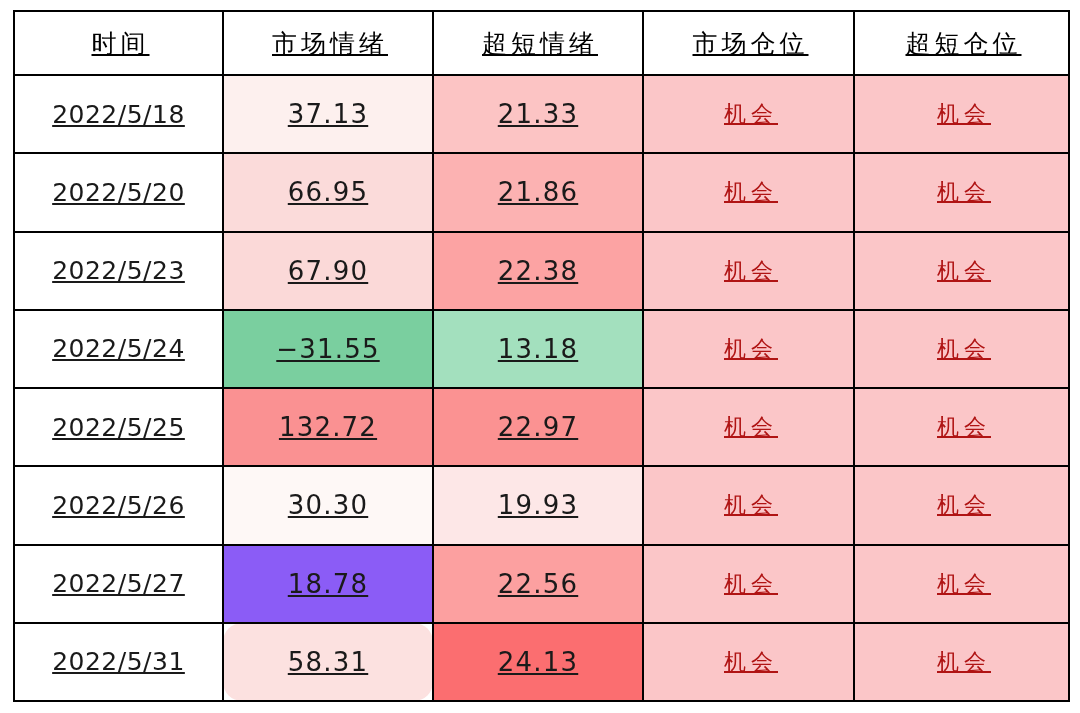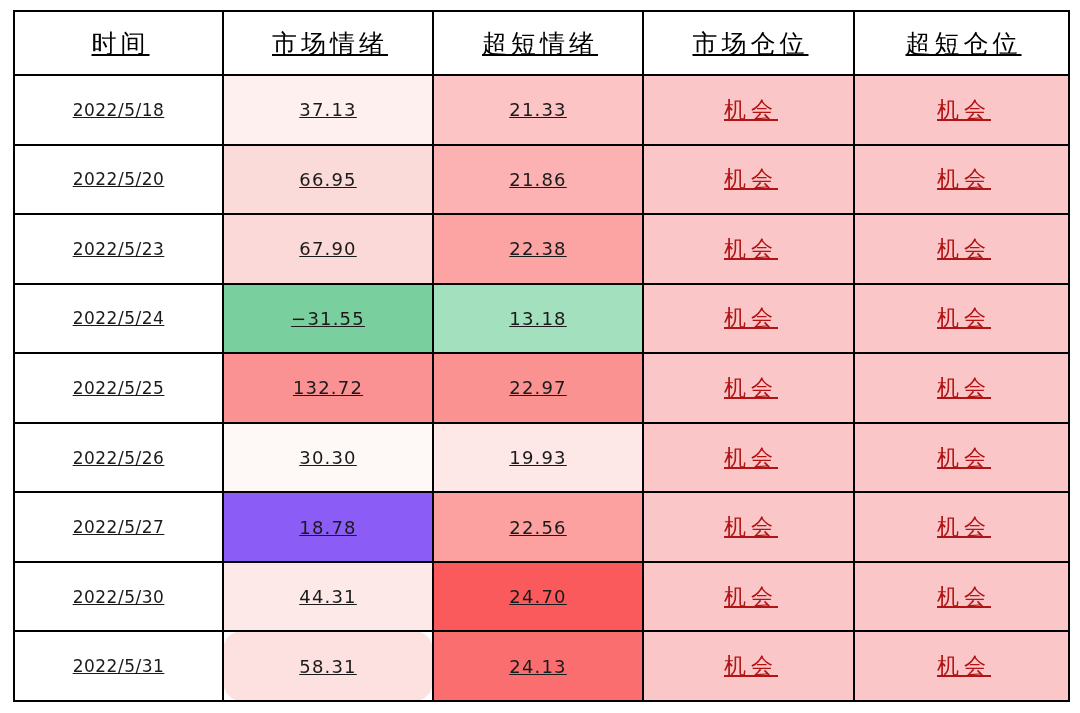--- a/index.html
+++ b/index.html
@@ -49,27 +49,27 @@
     font-family: "DejaVu Serif", "Liberation Serif", serif;
     font-size: 25px;
     letter-spacing: 4px;
     color: #000000;
     text-indent: 4px;
   }
   tbody tr { height: 63px; }
 
   td.date {
     background: #ffffff;
-    font-size: 17px;
+    font-size: 25px;
     color: #1a1a1a;
     letter-spacing: 0.5px;
     font-family: "DejaVu Sans", "Liberation Sans", sans-serif;
   }
   td.num {
-    font-size: 18px;
+    font-size: 26px;
     color: #1a1a1a;
     letter-spacing: 1.2px;
     font-family: "DejaVu Sans", "Liberation Sans", sans-serif;
   }
   td.pos {
     font-size: 22px;
     color: #b01414;
     letter-spacing: 5px;
     text-indent: 5px;
     font-family: "DejaVu Serif", "Liberation Serif", serif;
@@ -140,27 +140,20 @@
           <td class="pos" style="background: rgb(251, 198, 200);">机会</td>
         </tr>
         <tr>
           <td class="date">2022/5/27</td>
           <td class="num" style="background: #8b5cf6;">18.78</td>
           <td class="num" style="background: rgb(252, 160, 160);">22.56</td>
           <td class="pos" style="background: rgb(251, 198, 200);">机会</td>
           <td class="pos" style="background: rgb(251, 198, 200);">机会</td>
         </tr>
         <tr>
-          <td class="date">2022/5/30</td>
-          <td class="num" style="background: rgb(253, 234, 232);">44.31</td>
-          <td class="num" style="background: rgb(250, 90, 92);">24.70</td>
-          <td class="pos" style="background: rgb(251, 198, 200);">机会</td>
-          <td class="pos" style="background: rgb(251, 198, 200);">机会</td>
-        </tr>
-        <tr>
           <td class="date">2022/5/31</td>
           <td class="num" style="background: rgb(252, 225, 224); border-radius: 19px;">58.31</td>
           <td class="num" style="background: rgb(251, 110, 112);">24.13</td>
           <td class="pos" style="background: rgb(251, 198, 200);">机会</td>
           <td class="pos" style="background: rgb(251, 198, 200);">机会</td>
         </tr>
       </tbody>
   </table>
 </div>
 

